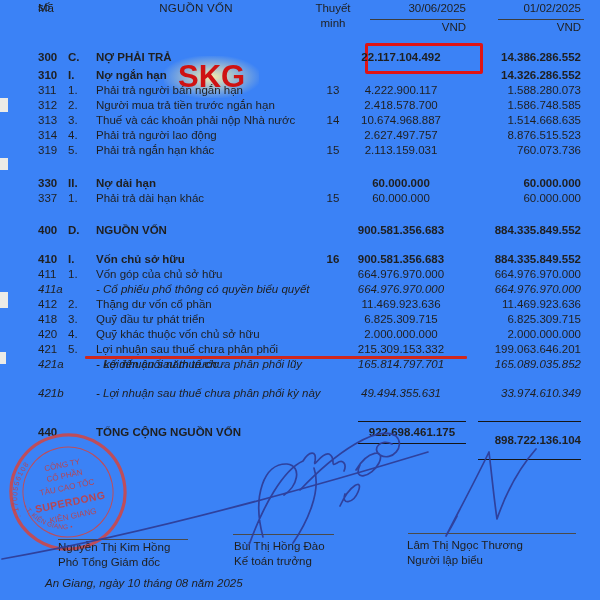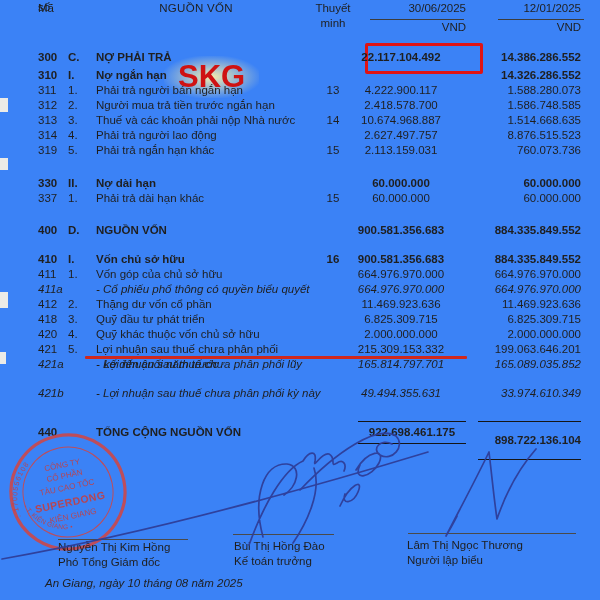--- a/index.html
+++ b/index.html
@@ -64,21 +64,21 @@
   <div class="sm" style="left:0;top:158px;width:8px;height:12px;"></div>
   <div class="sm" style="left:0;top:292px;width:8px;height:16px;"></div>
   <div class="sm" style="left:0;top:352px;width:6px;height:12px;"></div>
 
   <span class="abs h-ma1">Mã</span>
   <span class="abs h-ma2">số</span>
   <span class="abs h-nv">NGUỒN VỐN</span>
   <span class="abs h-tm1">Thuyết</span>
   <span class="abs h-tm2">minh</span>
   <span class="abs h-d1">30/06/2025</span>
-  <span class="abs h-d2">12/01/2025</span>
+  <span class="abs h-d2">01/02/2025</span>
   <div class="abs h-line1"></div>
   <div class="abs h-line2"></div>
   <span class="abs h-vnd1">VND</span>
   <span class="abs h-vnd2">VND</span>
 
   <div class="abs red-box"></div>
   <div class="abs skg">SKG</div>
 
   <div class="rows">
       <div class="row b">

